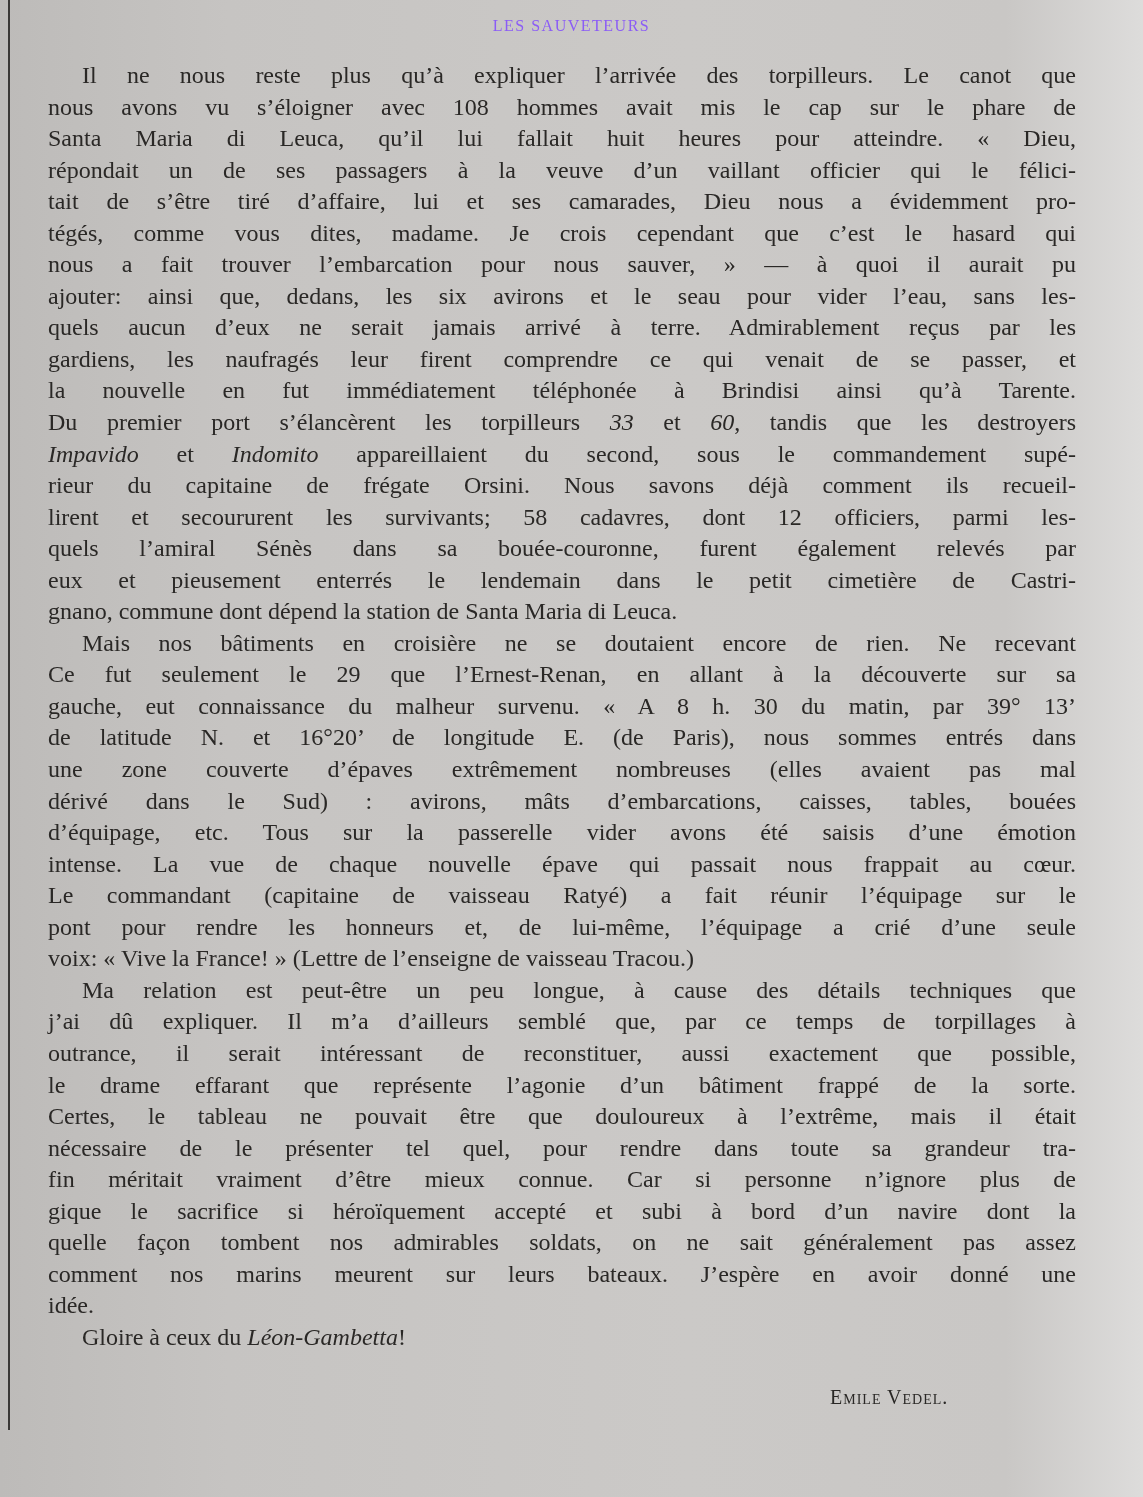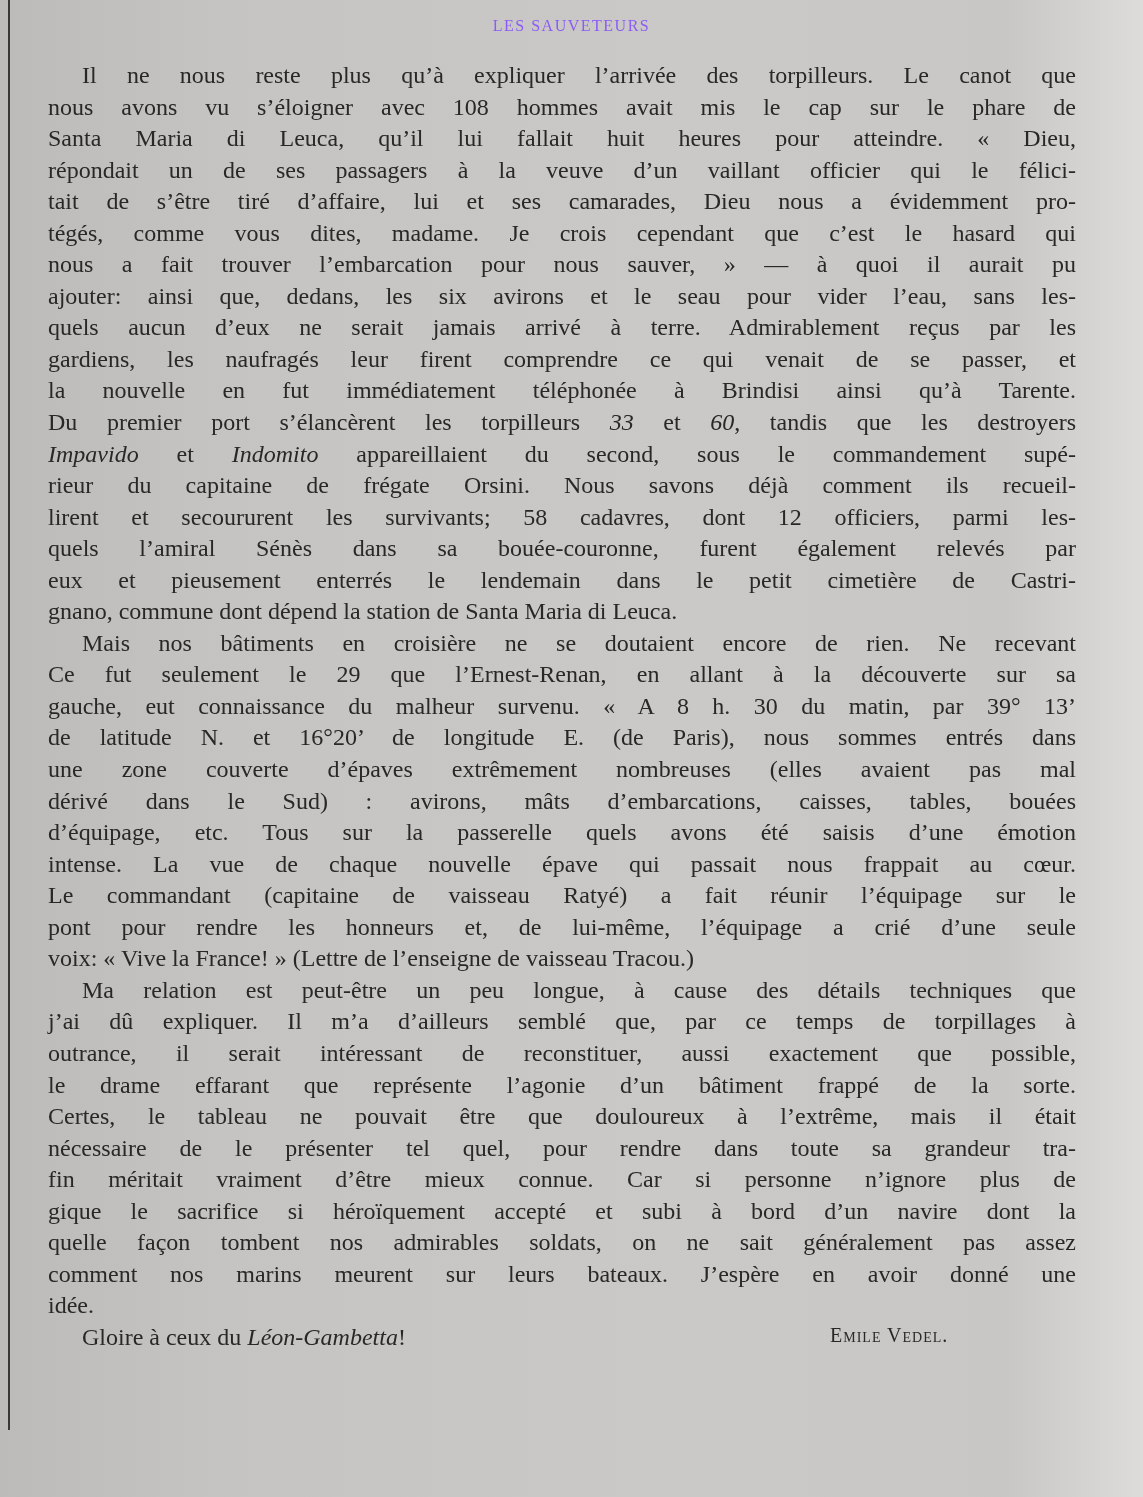--- a/index.html
+++ b/index.html
@@ -26,21 +26,21 @@
     height: 31.55px; line-height: 31.55px;
     font-size: 24px; white-space: nowrap;
     text-align: justify; text-align-last: justify;
     font-stretch: condensed;
     transform-origin: left center;
   }
   .line.indent { padding-left: 34px; }
   .line.last { text-align-last: left; }
   .line span.it { font-style: italic; }
   .sig {
-    position: absolute; left: 830px; top: 1324px;
+    position: absolute; left: 830px; top: 1386px;
     font-size: 20px; letter-spacing: 1px; font-variant: small-caps;
   }
 </style>
 </head>
 <body>
 
 <div class="rule"></div>
 
 <div class="header">LES SAUVETEURS</div>
 
@@ -62,21 +62,21 @@
     <div class="line">lirent et secoururent les survivants; 58 cadavres, dont 12 officiers, parmi les-</div>
     <div class="line">quels l’amiral Sénès dans sa bouée-couronne, furent également relevés par</div>
     <div class="line">eux et pieusement enterrés le lendemain dans le petit cimetière de Castri-</div>
     <div class="line last"><span style="white-space: nowrap;">gnano, commune dont dépend la station de Santa Maria di Leuca.</span></div>
     <div class="line indent">Mais nos bâtiments en croisière ne se doutaient encore de rien. Ne recevant</div>
     <div class="line">Ce fut seulement le 29 que l’Ernest-Renan, en allant à la découverte sur sa</div>
     <div class="line">gauche, eut connaissance du malheur survenu. « A 8 h. 30 du matin, par 39° 13’</div>
     <div class="line">de latitude N. et 16°20’ de longitude E. (de Paris), nous sommes entrés dans</div>
     <div class="line">une zone couverte d’épaves extrêmement nombreuses (elles avaient pas mal</div>
     <div class="line">dérivé dans le Sud) : avirons, mâts d’embarcations, caisses, tables, bouées</div>
-    <div class="line">d’équipage, etc. Tous sur la passerelle quels avons été saisis d’une émotion</div>
+    <div class="line">d’équipage, etc. Tous sur la passerelle vider avons été saisis d’une émotion</div>
     <div class="line">intense. La vue de chaque nouvelle épave qui passait nous frappait au cœur.</div>
     <div class="line">Le commandant (capitaine de vaisseau Ratyé) a fait réunir l’équipage sur le</div>
     <div class="line">pont pour rendre les honneurs et, de lui-même, l’équipage a crié d’une seule</div>
     <div class="line last"><span style="white-space: nowrap;">voix: « Vive la France! » (Lettre de l’enseigne de vaisseau Tracou.)</span></div>
     <div class="line indent">Ma relation est peut-être un peu longue, à cause des détails techniques que</div>
     <div class="line">j’ai dû expliquer. Il m’a d’ailleurs semblé que, par ce temps de torpillages à</div>
     <div class="line">outrance, il serait intéressant de reconstituer, aussi exactement que possible,</div>
     <div class="line">le drame effarant que représente l’agonie d’un bâtiment frappé de la sorte.</div>
     <div class="line">Certes, le tableau ne pouvait être que douloureux à l’extrême, mais il était</div>
     <div class="line">nécessaire de le présenter tel quel, pour rendre dans toute sa grandeur tra-</div>

